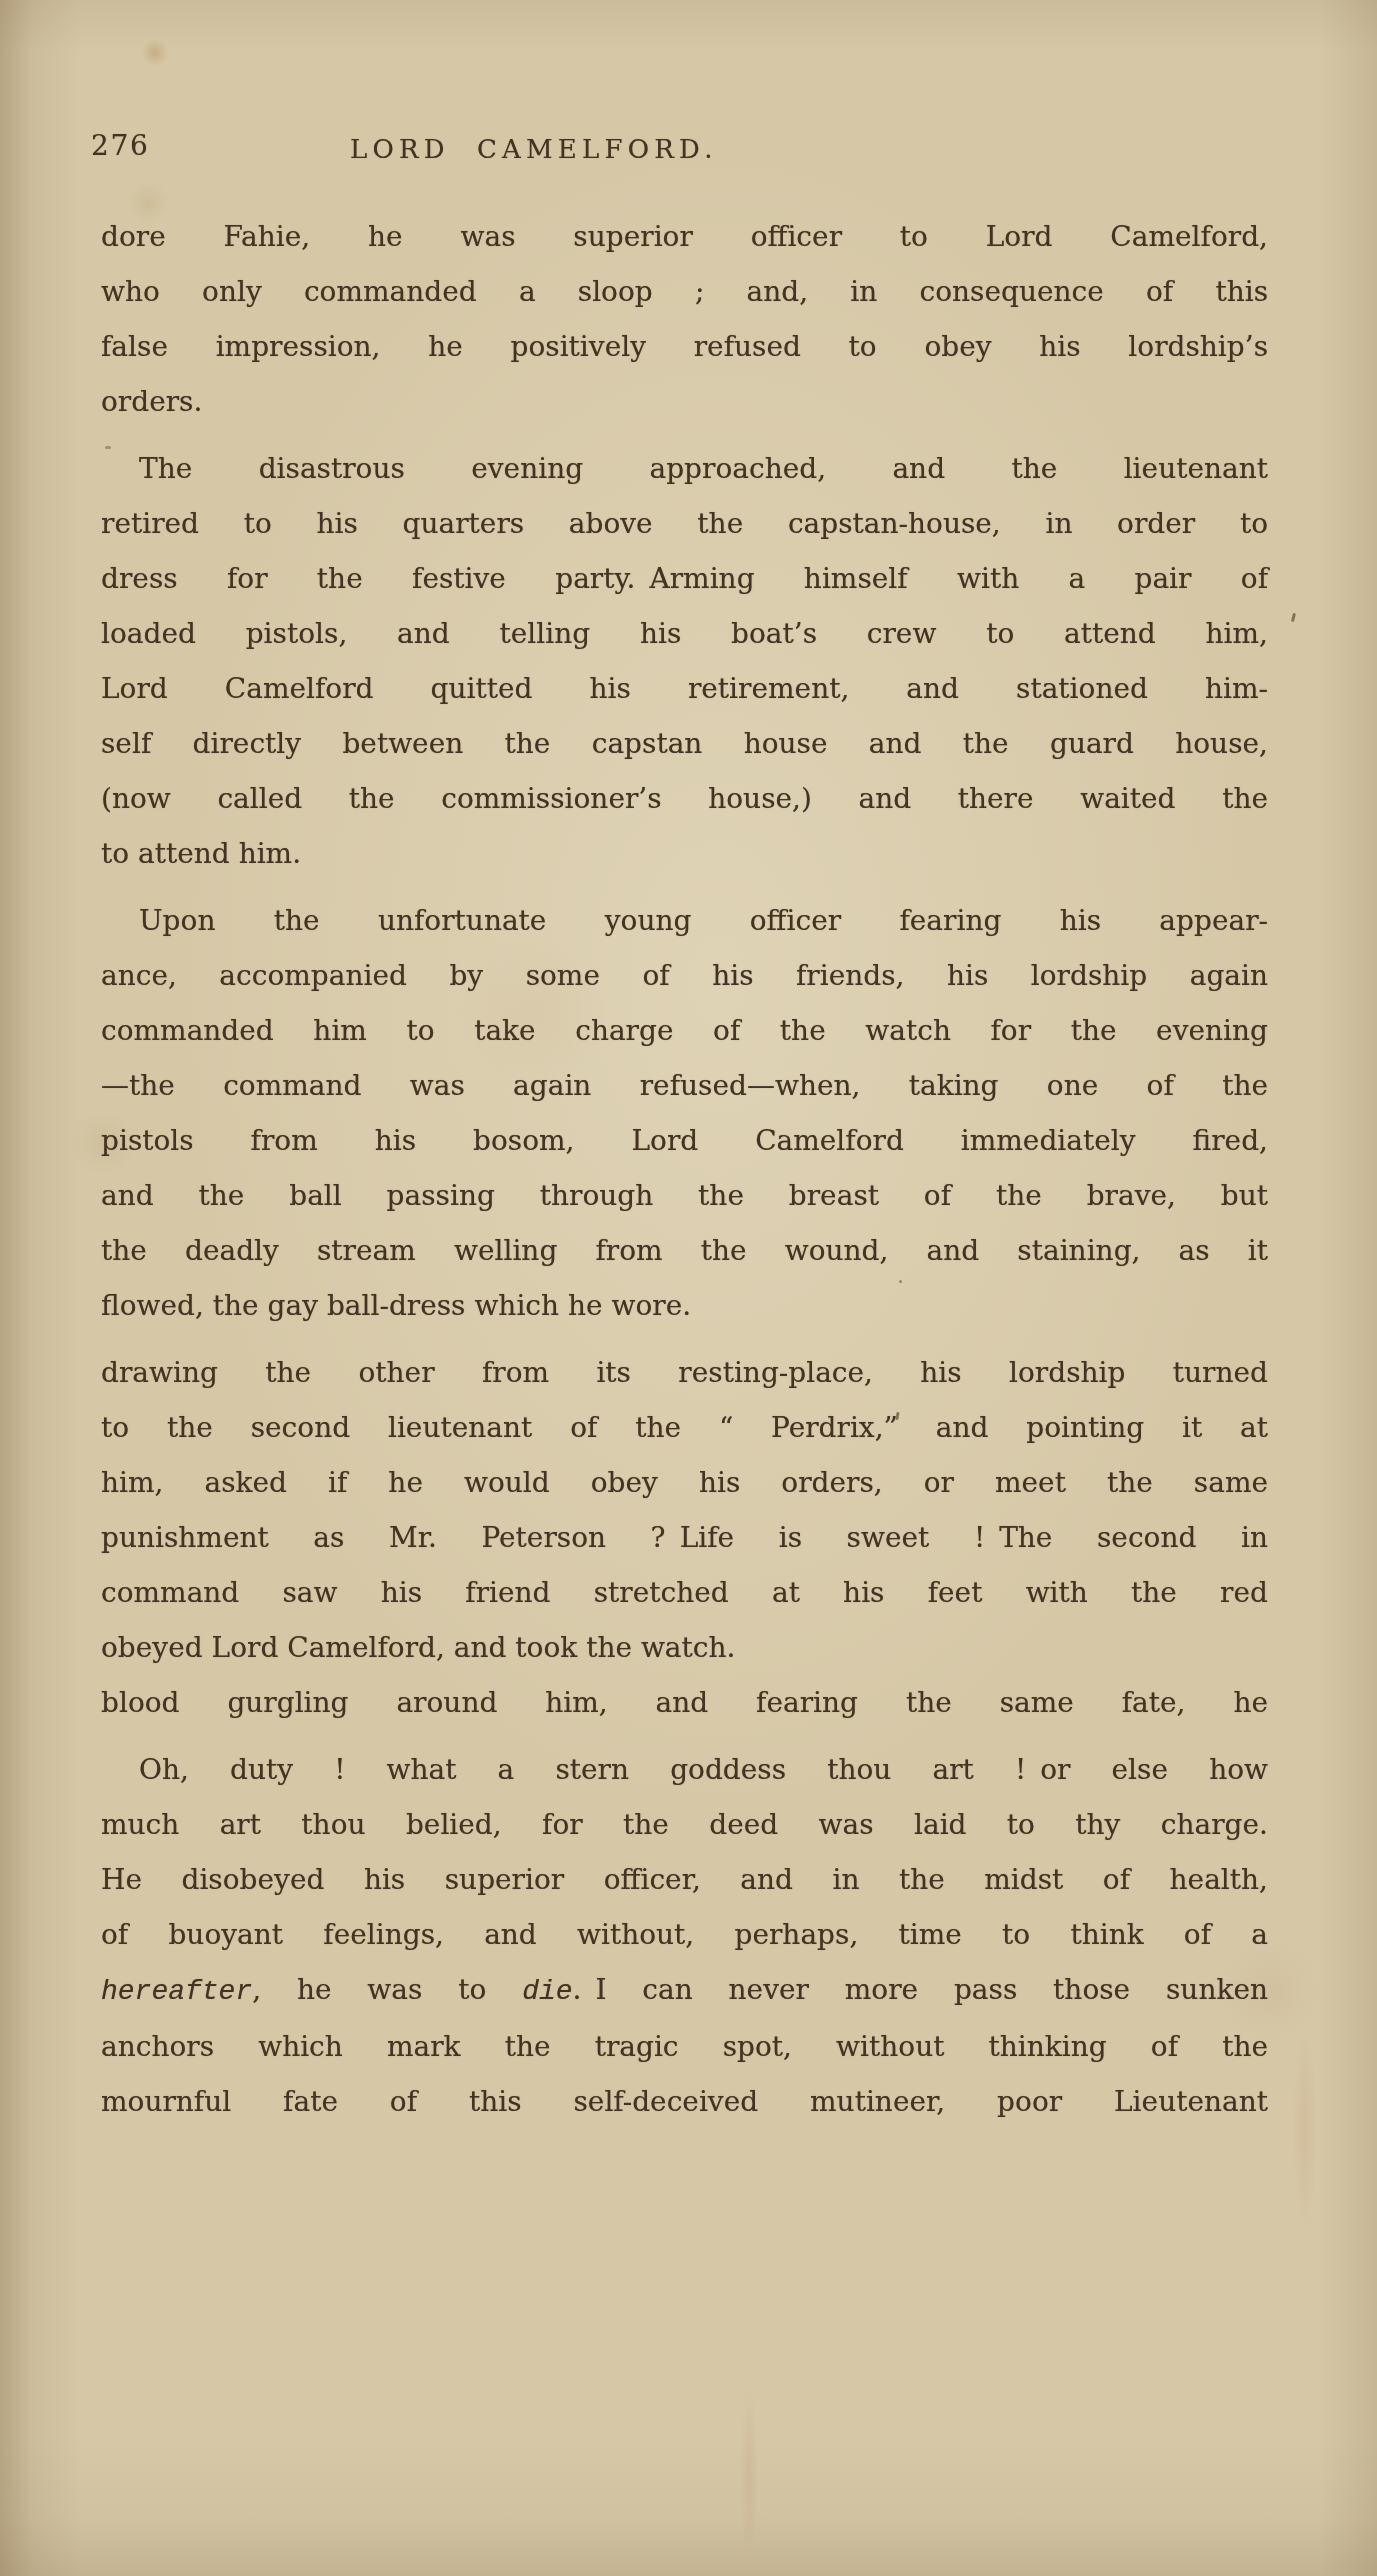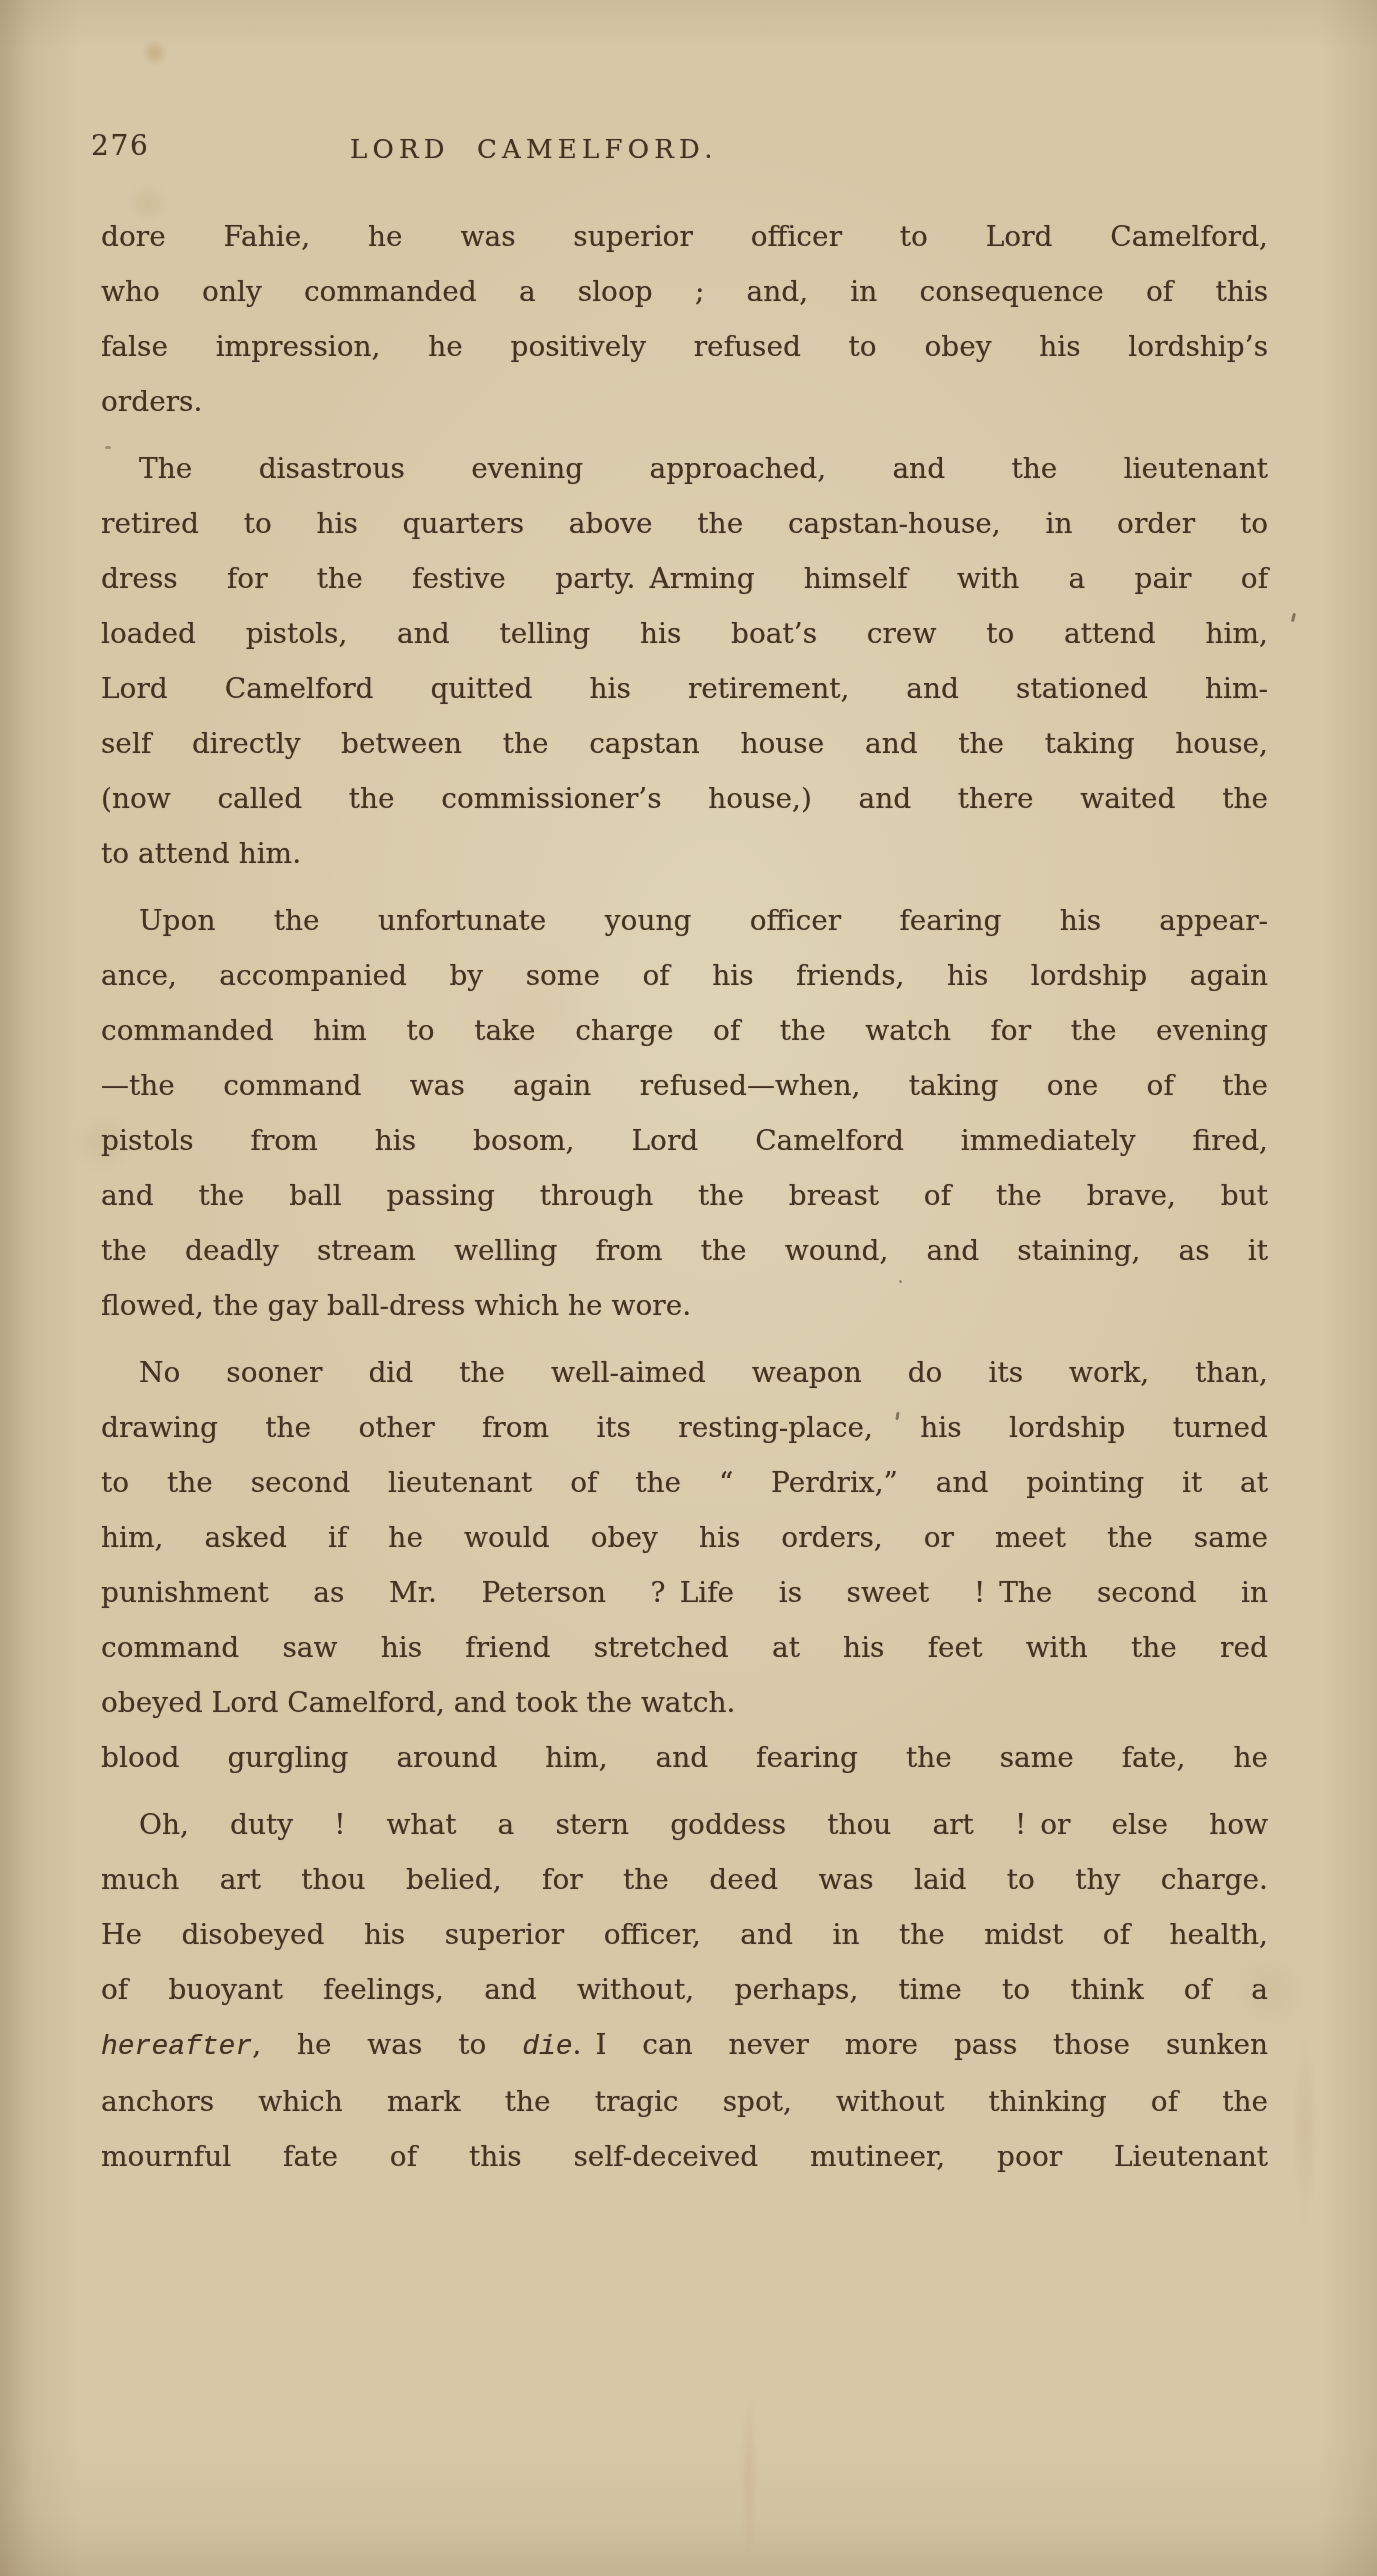--- a/index.html
+++ b/index.html
@@ -88,36 +88,35 @@
         <div class="line just"><span>who only commanded a sloop ; and, in consequence of this</span></div>
         <div class="line just"><span>false impression, he positively refused to obey his lordship’s</span></div>
         <div class="line"><span>orders.</span></div>
       </div>
       <div class="para">
         <div class="line just indent"><span>The disastrous evening approached, and the lieutenant</span></div>
         <div class="line just"><span>retired to his quarters above the capstan-house, in order to</span></div>
         <div class="line just"><span>dress for the festive party. Arming himself with a pair of</span></div>
         <div class="line just"><span>loaded pistols, and telling his boat’s crew to attend him,</span></div>
         <div class="line just"><span>Lord Camelford quitted his retirement, and stationed him-</span></div>
-        <div class="line just"><span>self directly between the capstan house and the taking house,</span></div>
+        <div class="line just"><span>self directly between the capstan house and the guard house,</span></div>
         <div class="line just"><span>(now called the commissioner’s house,) and there waited the</span></div>
         <div class="line"><span>to attend him.</span></div>
       </div>
       <div class="para">
         <div class="line just indent"><span>Upon the unfortunate young officer fearing his appear-</span></div>
         <div class="line just"><span>ance, accompanied by some of his friends, his lordship again</span></div>
         <div class="line just"><span>commanded him to take charge of the watch for the evening</span></div>
         <div class="line just"><span>—the command was again refused—when, taking one of the</span></div>
         <div class="line just"><span>pistols from his bosom, Lord Camelford immediately fired,</span></div>
         <div class="line just"><span>and the ball passing through the breast of the brave, but</span></div>
         <div class="line just"><span>the deadly stream welling from the wound, and staining, as it</span></div>
         <div class="line"><span>flowed, the gay ball-dress which he wore.</span></div>
       </div>
       <div class="para">
-        <div class="line just indent"><span>No sooner did the well-aimed weapon do its work, than,</span></div>
         <div class="line just"><span>drawing the other from its resting-place, his lordship turned</span></div>
         <div class="line just"><span>to the second lieutenant of the “ Perdrix,” and pointing it at</span></div>
         <div class="line just"><span>him, asked if he would obey his orders, or meet the same</span></div>
         <div class="line just"><span>punishment as Mr. Peterson ? Life is sweet ! The second in</span></div>
         <div class="line just"><span>command saw his friend stretched at his feet with the red</span></div>
         <div class="line"><span>obeyed Lord Camelford, and took the watch.</span></div>
         <div class="line just"><span>blood gurgling around him, and fearing the same fate, he</span></div>
       </div>
       <div class="para">
         <div class="line just indent"><span>Oh, duty ! what a stern goddess thou art ! or else how</span></div>

